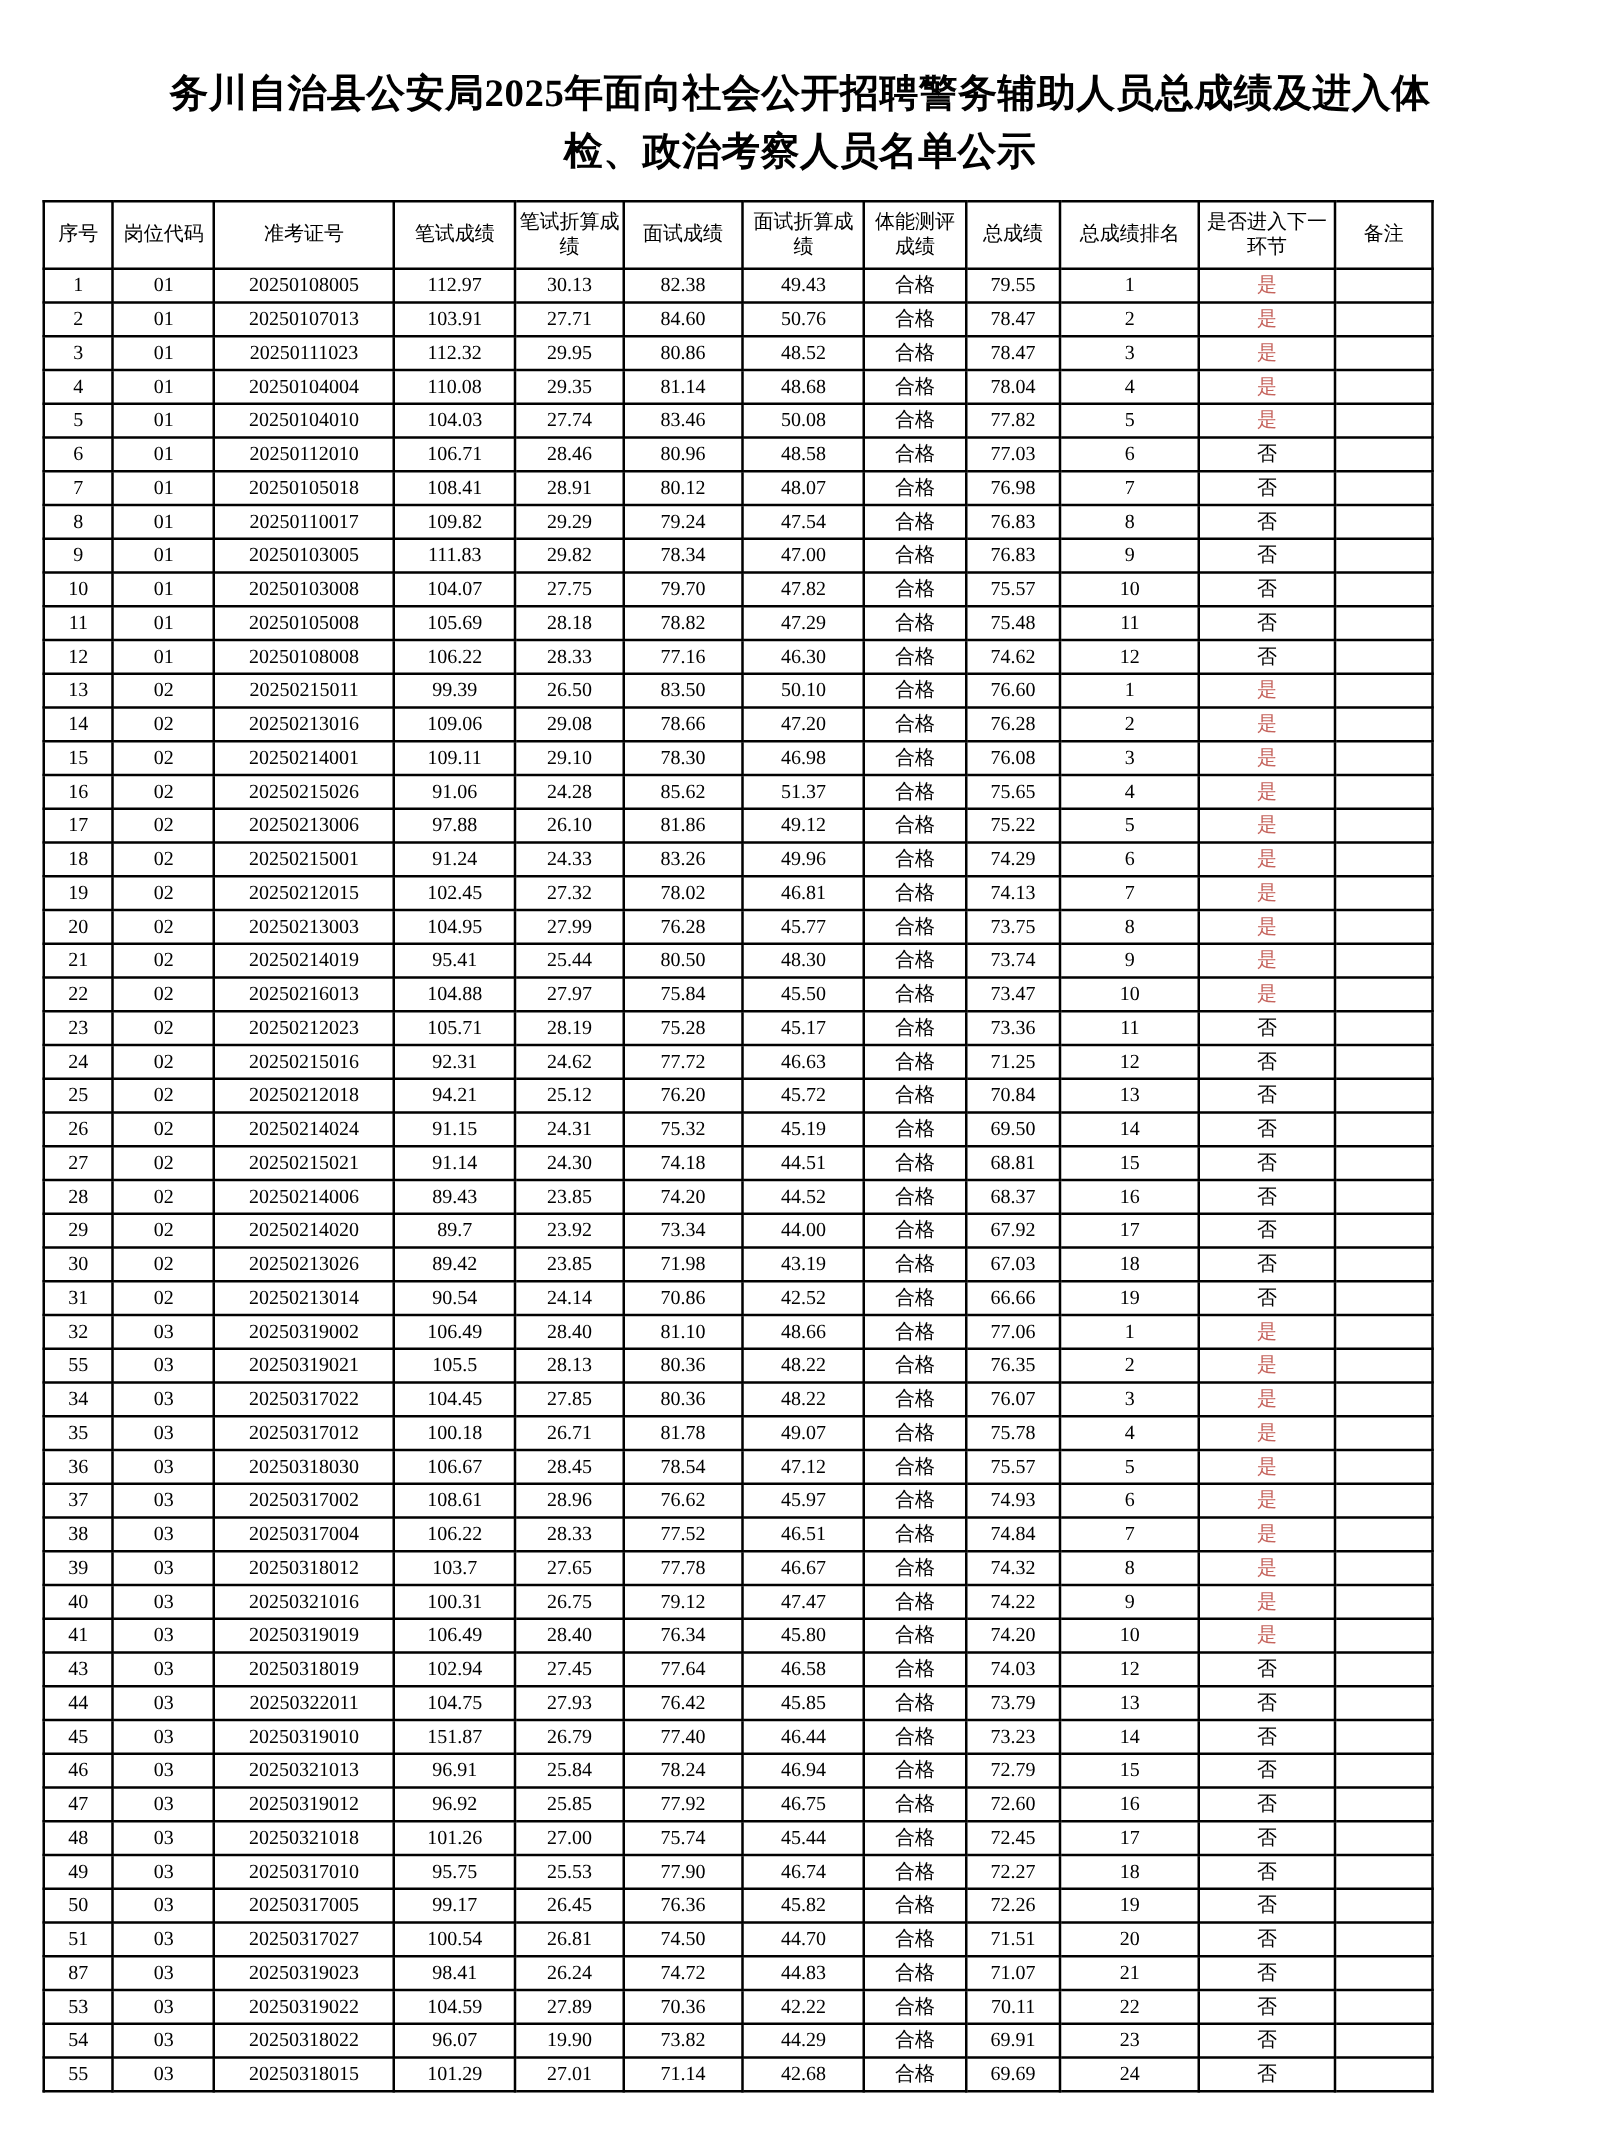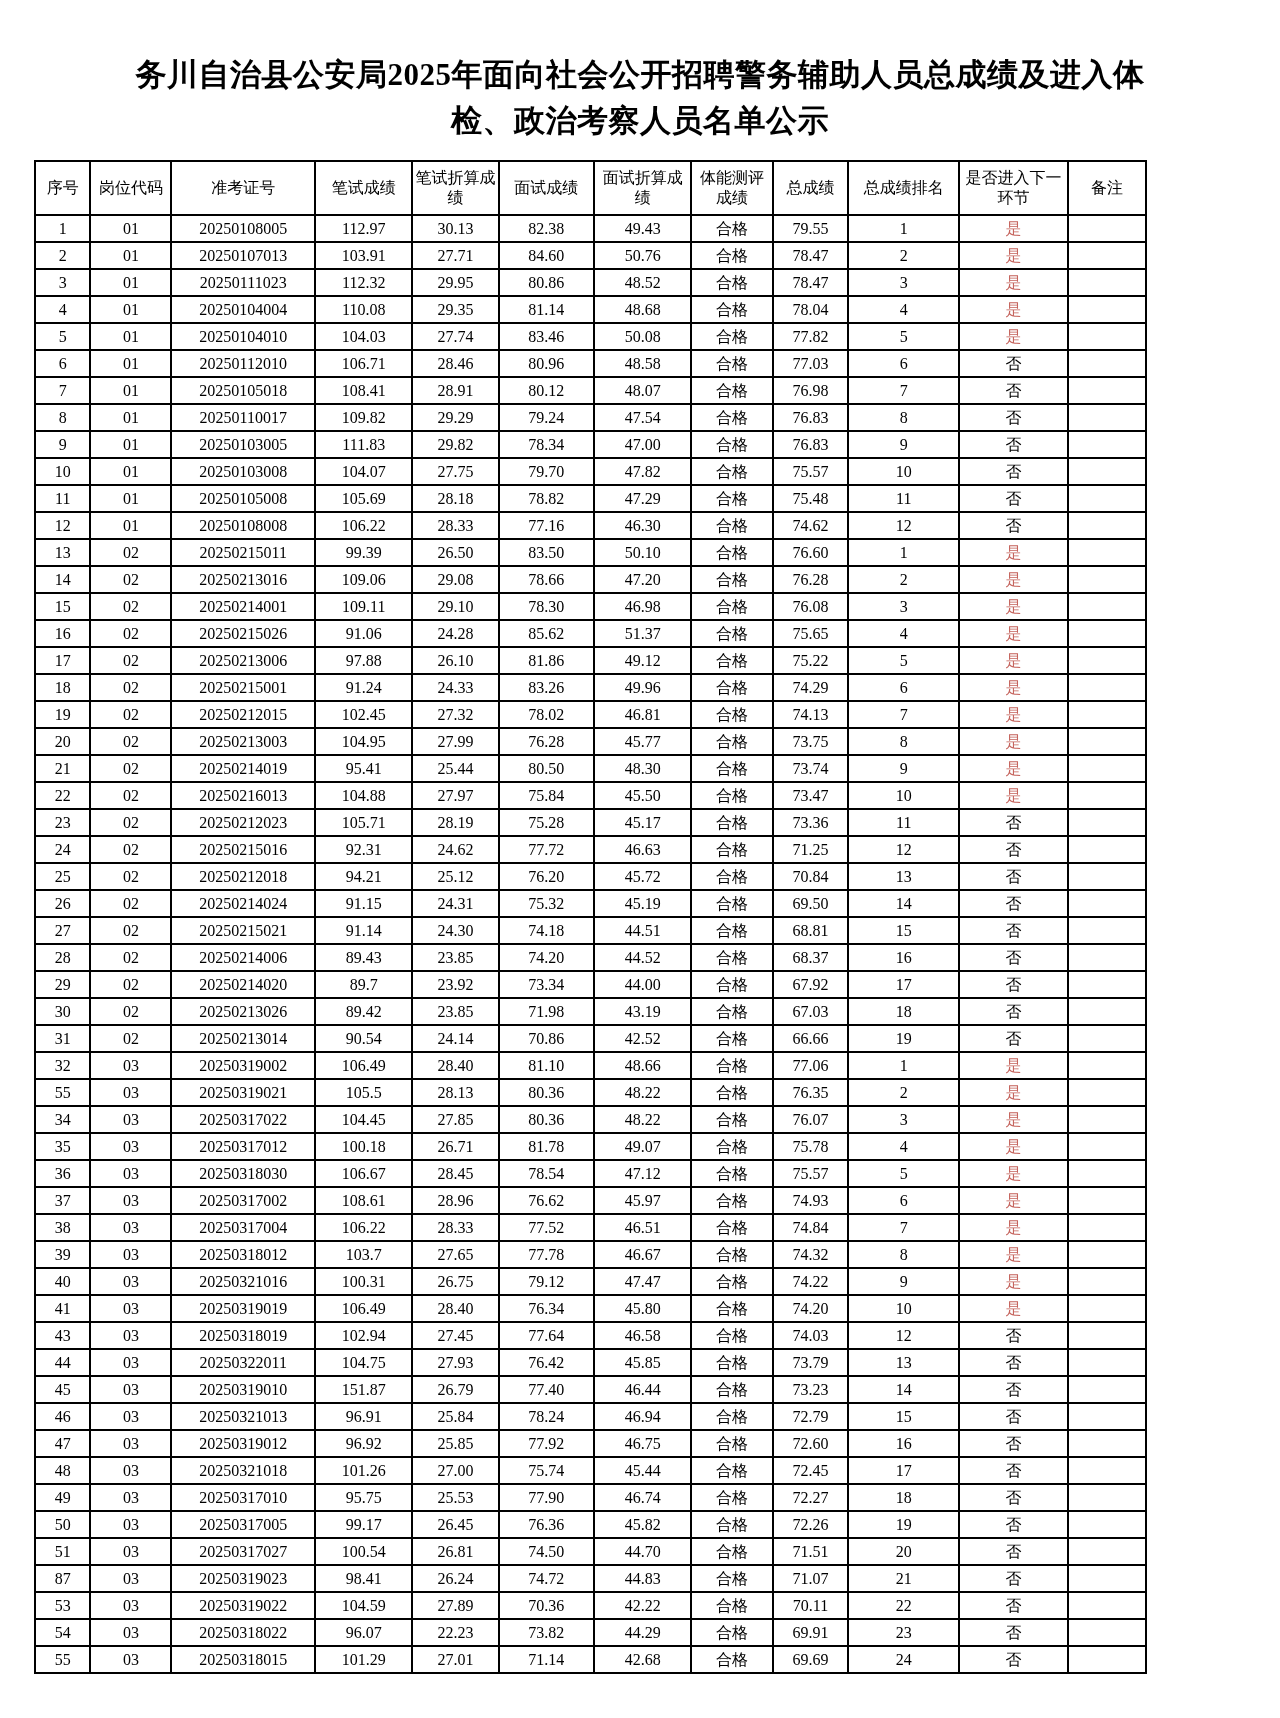--- a/index.html
+++ b/index.html
@@ -817,21 +817,21 @@
           <td>70.11</td>
           <td>22</td>
           <td>否</td>
           <td></td>
         </tr>
         <tr>
           <td>54</td>
           <td>03</td>
           <td>20250318022</td>
           <td>96.07</td>
-          <td>22.23</td>
+          <td>19.90</td>
           <td>73.82</td>
           <td>44.29</td>
           <td>合格</td>
           <td>69.91</td>
           <td>23</td>
           <td>否</td>
           <td></td>
         </tr>
         <tr>
           <td>55</td>

